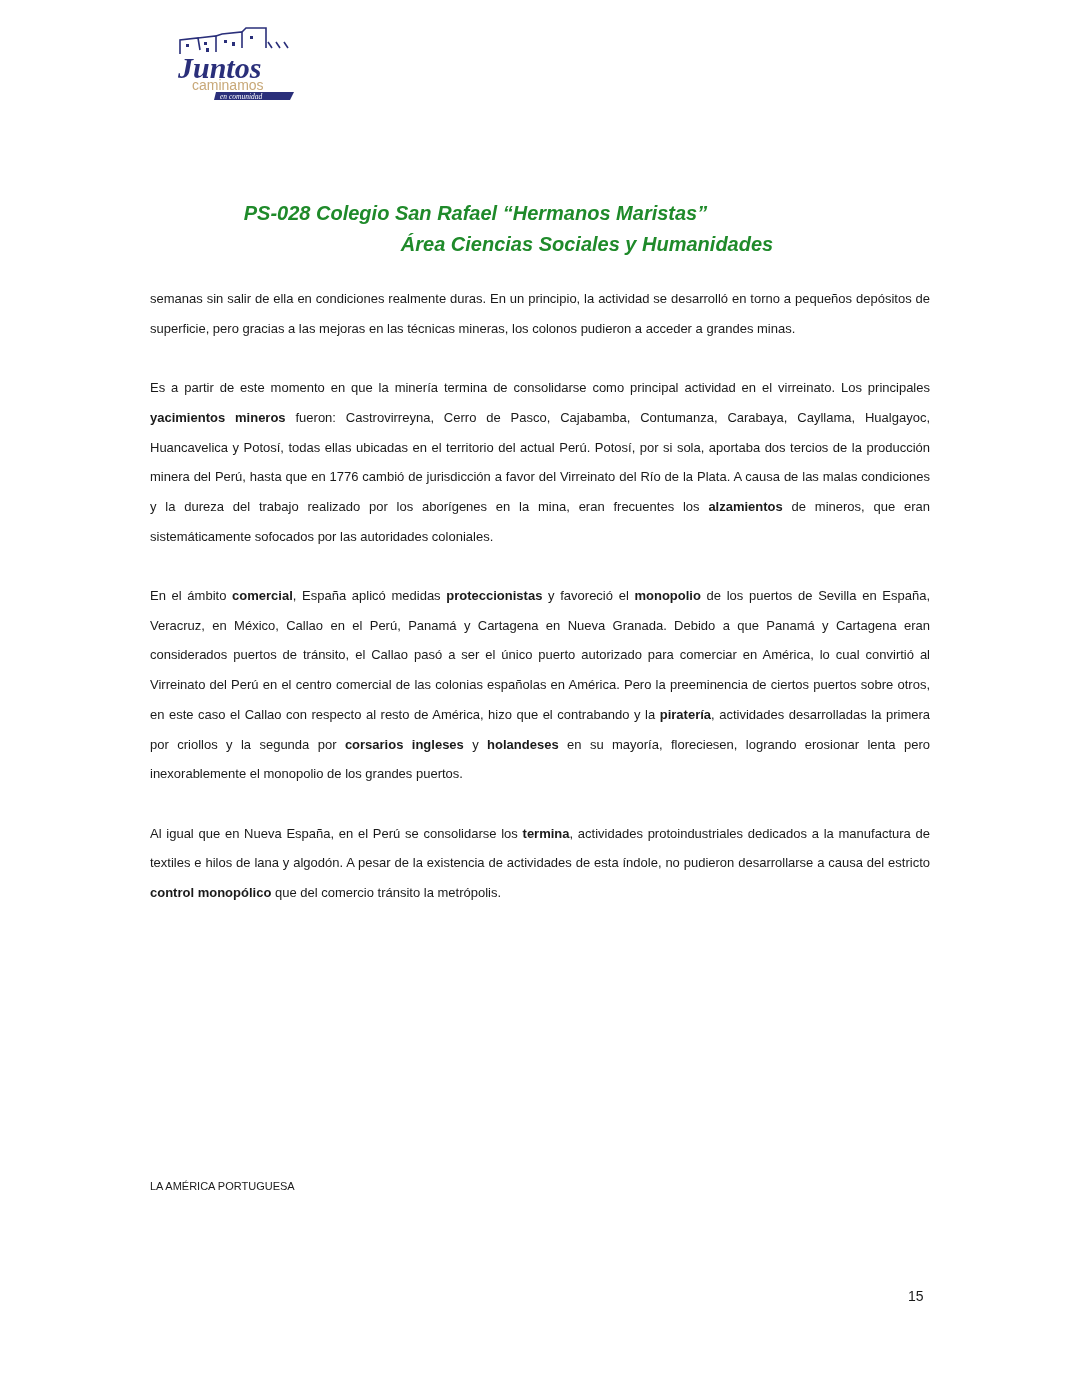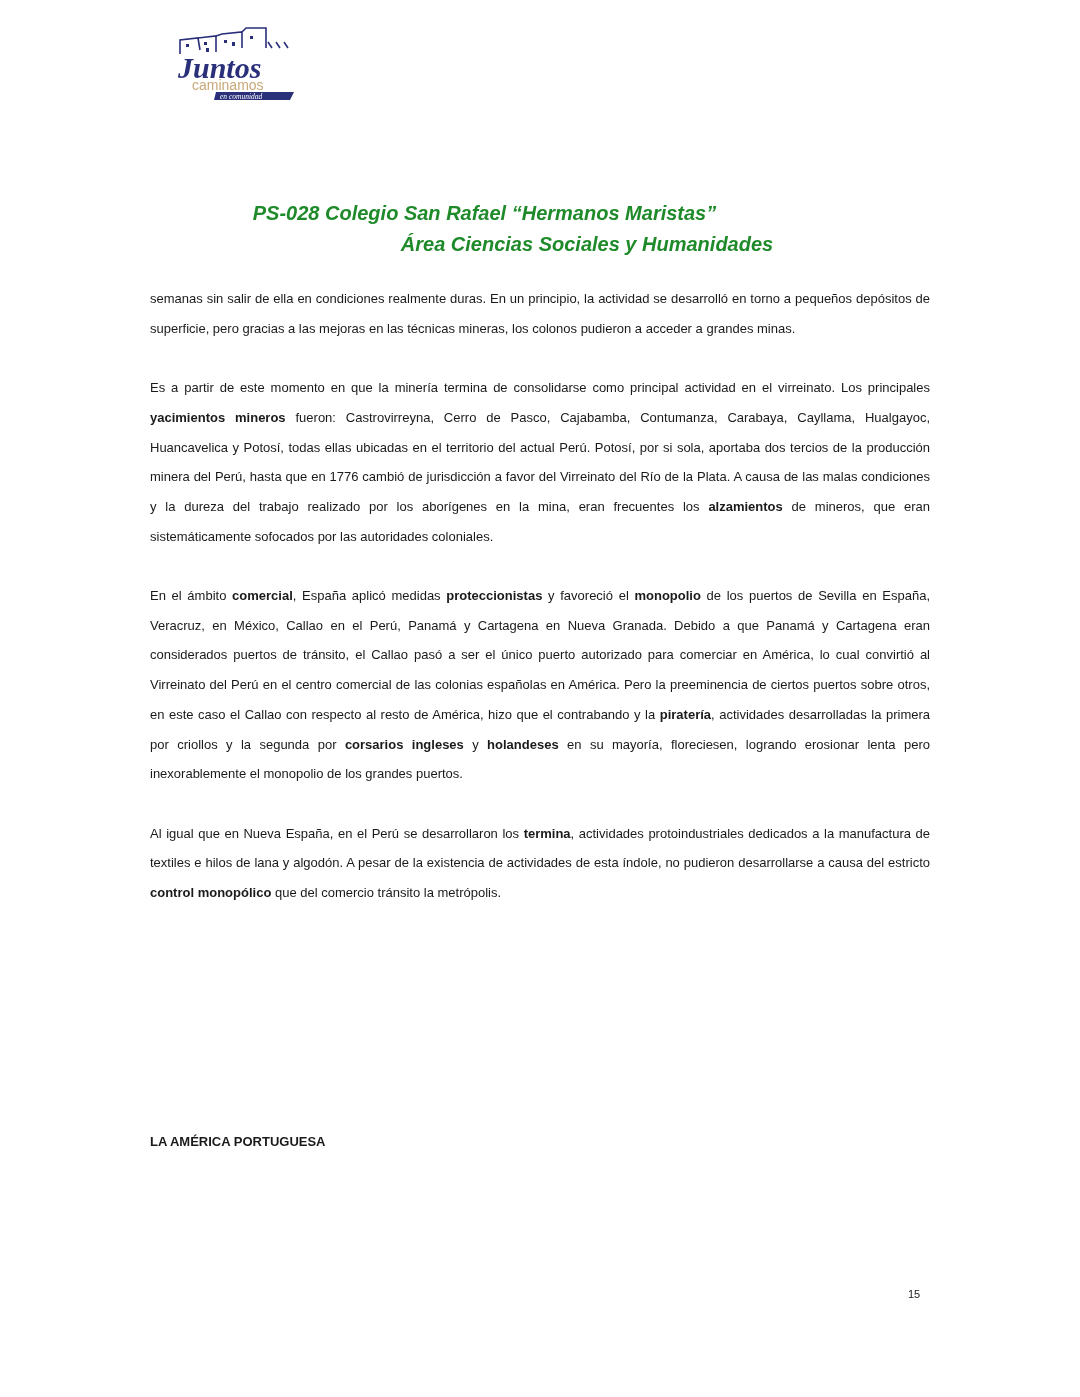--- a/index.html
+++ b/index.html
@@ -2,29 +2,29 @@
 <html><head>
   <meta charset="utf-8">
   <style>
     html, body { margin: 0; padding: 0; background: #ffffff; }
     body { width: 1080px; height: 1397px; position: relative; overflow: hidden;
            font-family: "Liberation Sans", sans-serif; color: #1a1a1a; }
     .logo { position: absolute; left: 176px; top: 26px; width: 122px; height: 78px; }
     .logo svg { display: block; }
     .header { position: absolute; left: 0; width: 1080px; text-align: center;
               color: #1f8a2a; font-style: italic; font-weight: bold; font-size: 20px; }
-    .header .l1 { position: absolute; top: 202px; left: 10px; width: 949px; }
+    .header .l1 { position: absolute; top: 202px; left: 1px; width: 949px; }
     .header .l2 { position: absolute; top: 233px; left: 47px; width: 1080px; }
     .body { position: absolute; left: 150px; top: 284px; width: 780px;
             font-size: 13px; line-height: 29.7px; text-align: justify; }
     .body p { margin: 0 0 29.7px 0; }
     .body b { font-weight: bold; }
-    .section-title { position: absolute; left: 150px; top: 1134px; font-size: 13px;
-                     font-weight: bold; }
-    .page-number { position: absolute; left: 908px; top: 1288px; font-size: 11px; }
+    .section-title { position: absolute; left: 150px; top: 1180px; font-size: 11px;
+                     font-weight: normal; }
+    .page-number { position: absolute; left: 908px; top: 1288px; font-size: 14px; }
   </style>
 </head>
 <body>
 
 <div class="logo">
   <svg width="122" height="78" viewBox="0 0 122 78">
 
     <g fill="none" stroke="#2a2f7a" stroke-width="1.6">
       <path d="M4 28 L4 14 L22 12 L24 24"></path>
       <path d="M22 12 L40 10 L40 26"></path>
@@ -56,19 +56,19 @@
   <p>
     <span>semanas sin salir de ella en condiciones realmente duras. En un principio, la actividad se desarrolló en torno a pequeños depósitos de superficie, pero gracias a las mejoras en las técnicas mineras, los colonos pudieron a acceder a grandes minas.</span>
   </p>
   <p>
     <span>Es a partir de este momento en que la minería termina de consolidarse como principal actividad en el virreinato. Los principales </span><b>yacimientos mineros</b><span> fueron: Castrovirreyna, Cerro de Pasco, Cajabamba, Contumanza, Carabaya, Cayllama, Hualgayoc, Huancavelica y Potosí, todas ellas ubicadas en el territorio del actual Perú. Potosí, por si sola, aportaba dos tercios de la producción minera del Perú, hasta que en 1776 cambió de jurisdicción a favor del Virreinato del Río de la Plata. A causa de las malas condiciones y la dureza del trabajo realizado por los aborígenes en la mina, eran frecuentes los </span><b>alzamientos</b><span> de mineros, que eran sistemáticamente sofocados por las autoridades coloniales.</span>
   </p>
   <p>
     <span>En el ámbito </span><b>comercial</b><span>, España aplicó medidas </span><b>proteccionistas</b><span> y favoreció el </span><b>monopolio</b><span> de los puertos de Sevilla en España, Veracruz, en México, Callao en el Perú, Panamá y Cartagena en Nueva Granada. Debido a que Panamá y Cartagena eran considerados puertos de tránsito, el Callao pasó a ser el único puerto autorizado para comerciar en América, lo cual convirtió al Virreinato del Perú en el centro comercial de las colonias españolas en América. Pero la preeminencia de ciertos puertos sobre otros, en este caso el Callao con respecto al resto de América, hizo que el contrabando y la </span><b>piratería</b><span>, actividades desarrolladas la primera por criollos y la segunda por </span><b>corsarios ingleses</b><span> y </span><b>holandeses</b><span> en su mayoría, floreciesen, logrando erosionar lenta pero inexorablemente el monopolio de los grandes puertos.</span>
   </p>
   <p>
-    <span>Al igual que en Nueva España, en el Perú se desarrollaron los </span><b>termina</b><span>, actividades protoindustriales dedicados a la manufactura de textiles e hilos de lana y algodón. A pesar de la existencia de actividades de esta índole, no pudieron desarrollarse a causa del estricto </span><b>control monopólico</b><span> que del comercio tránsito la metrópolis.</span>
+    <span>Al igual que en Nueva España, en el Perú se consolidarse los </span><b>termina</b><span>, actividades protoindustriales dedicados a la manufactura de textiles e hilos de lana y algodón. A pesar de la existencia de actividades de esta índole, no pudieron desarrollarse a causa del estricto </span><b>control monopólico</b><span> que del comercio tránsito la metrópolis.</span>
   </p>
 </div>
 
 <div class="section-title">LA AMÉRICA PORTUGUESA</div>
 
 <div class="page-number">15</div>
 
 </body></html>

